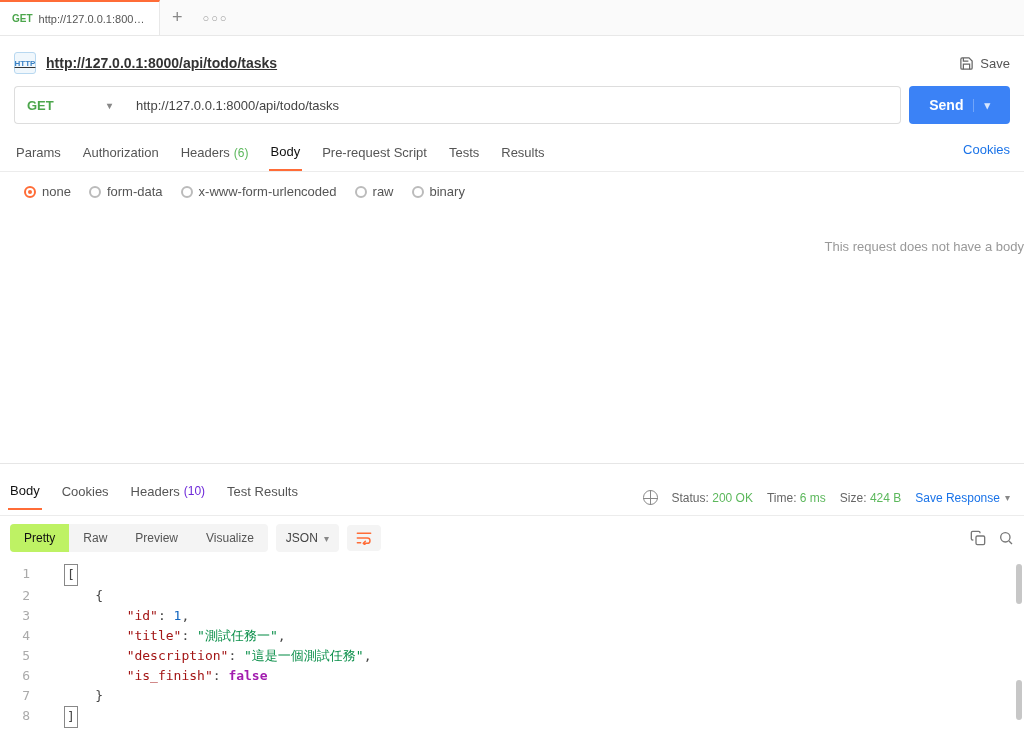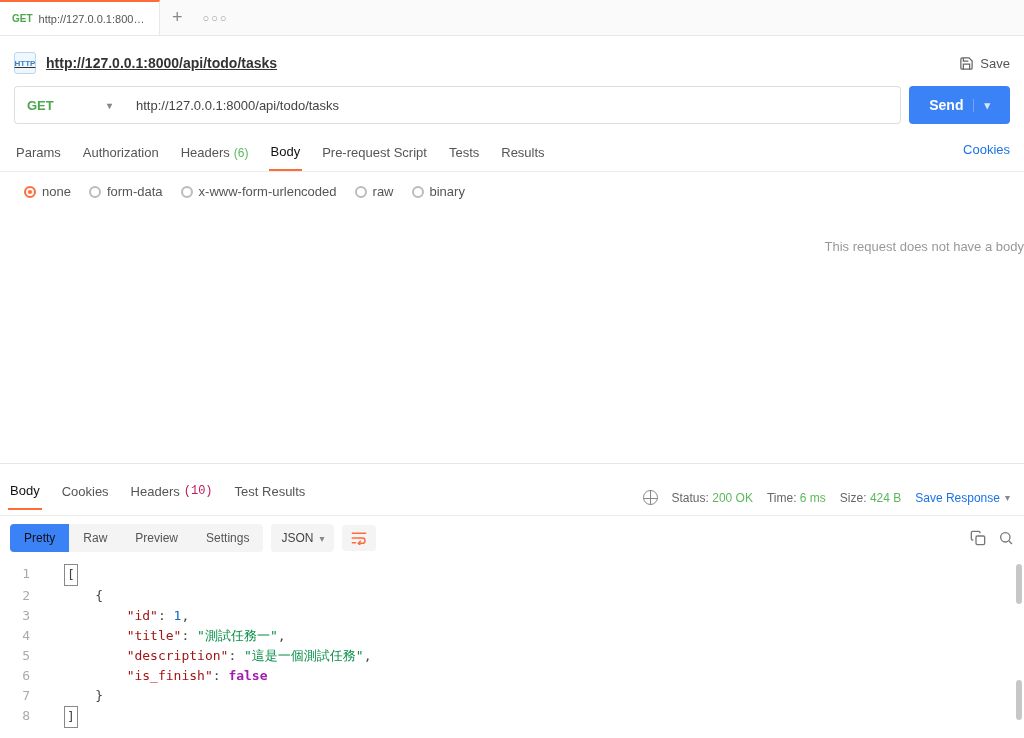--- a/index.html
+++ b/index.html
@@ -139,41 +139,41 @@
 
 .resp-tabs {
   display: flex; align-items: center;
   padding: 8px 14px 0 8px;
   gap: 18px;
   font-size: 13px;
   color: #555;
 }
 .resp-tabs .rstab { cursor: pointer; padding: 6px 2px 10px 2px; display: flex; gap: 4px; }
 .resp-tabs .rstab.active { color: #111; font-weight: 500; border-bottom: 2px solid #ff6c37; }
-.resp-tabs .cnt { color: #be185d; font-size: 12px; font-family: Liberation Mono, monospace; }
+.resp-tabs .cnt { color: #6d28d9; font-size: 12px; }
 .resp-meta { margin-left: auto; display: flex; align-items: center; gap: 14px; font-size: 12px; color: #666; padding-bottom: 10px; margin-top: 18px;}
 .resp-meta .ok { color: #5cb85c; }
 .resp-meta .save-resp { color: #1a73e8; font-weight: 500; cursor: pointer; display: flex; align-items: center; gap: 5px;}
 .globe { width: 15px; height: 15px; border: 1.3px solid #888; border-radius: 50%; position: relative; }
 .globe::before { content: ""; position: absolute; left: 50%; top: -1px; bottom: -1px; width: 1px; background: #888; }
 .globe::after { content: ""; position: absolute; top: 50%; left: -1px; right: -1px; height: 1px; background: #888; }
 
 .resp-tabs-border { border-bottom: 1px solid #ececec; }
 
 .view-toolbar {
   display: flex; align-items: center; gap: 8px;
   padding: 8px 10px;
 }
 .segmented {
   display: flex; background: #f4f4f4; border-radius: 4px; overflow: hidden;
 }
 .segmented .seg {
   padding: 7px 14px; font-size: 12px; color: #555; cursor: pointer;
 }
-.segmented .seg.active { background: #3b82f6; color: #111; font-weight: 500; }
+.segmented .seg.active { background: #bef264; color: #111; font-weight: 500; }
 .lang-select {
   background: #f4f4f4; border-radius: 4px;
   padding: 7px 10px; font-size: 12px; color: #444; cursor: pointer;
   display: flex; gap: 6px; align-items: center;
 }
 .wrap-btn {
   background: #f4f4f4; border-radius: 4px;
   padding: 6px 9px; cursor: pointer; color: #ff6c37; font-weight: 700;
 }
 .view-toolbar .tools { margin-left: auto; display: flex; gap: 12px; color: #777; }
@@ -325,21 +325,21 @@
         <span class="chev-down">▾</span>
       </span>
   </div>
 </div>
 
 <div class="view-toolbar">
   <div class="segmented">
     <div class="seg active"><span>Pretty</span></div>
     <div class="seg"><span>Raw</span></div>
     <div class="seg"><span>Preview</span></div>
-    <div class="seg"><span>Settings</span></div>
+    <div class="seg"><span>Visualize</span></div>
   </div>
   <div class="lang-select">
     <span>JSON</span>
       <span class="chev-down">▾</span>
   </div>
   <div class="wrap-btn">
     <svg width="16" height="14" viewBox="0 0 24 20" fill="none" stroke="#ff6c37" stroke-width="2.2" stroke-linecap="round">
         <line x1="2" y1="3" x2="22" y2="3"></line>
         <path d="M2 10h15a4 4 0 0 1 0 8h-5"></path>
         <polyline points="14 21 11 18 14 15" fill="none"></polyline>

